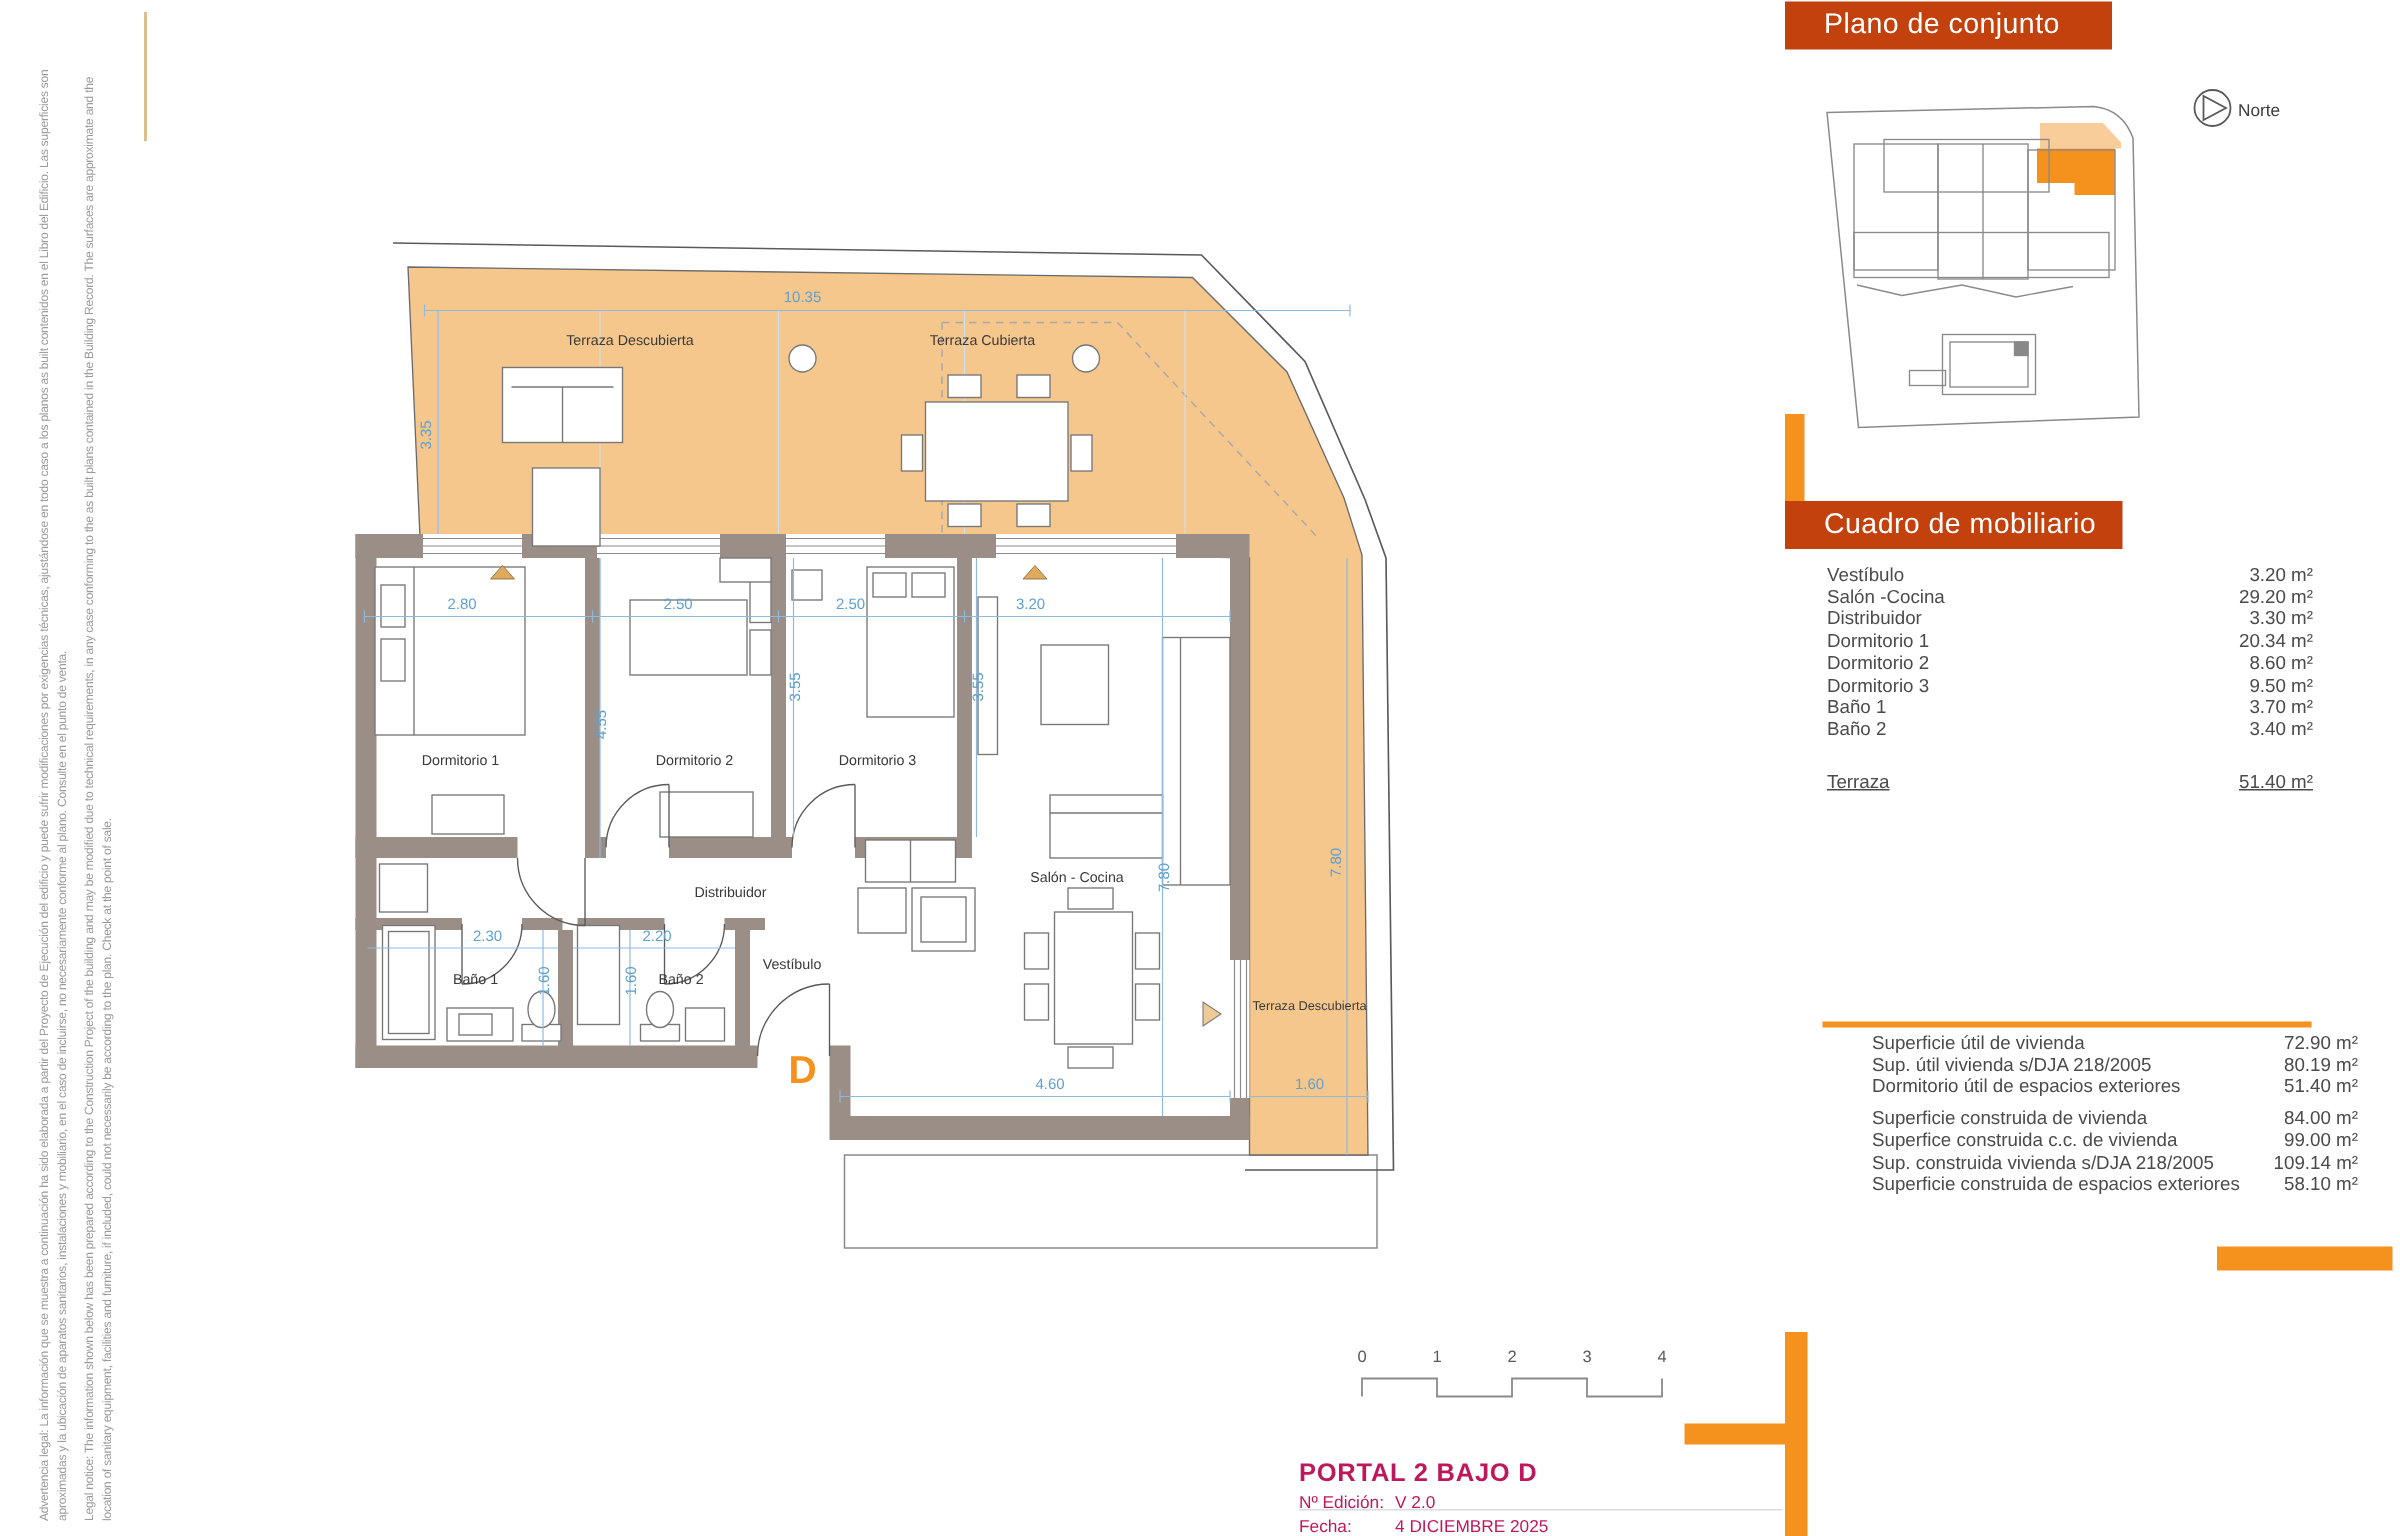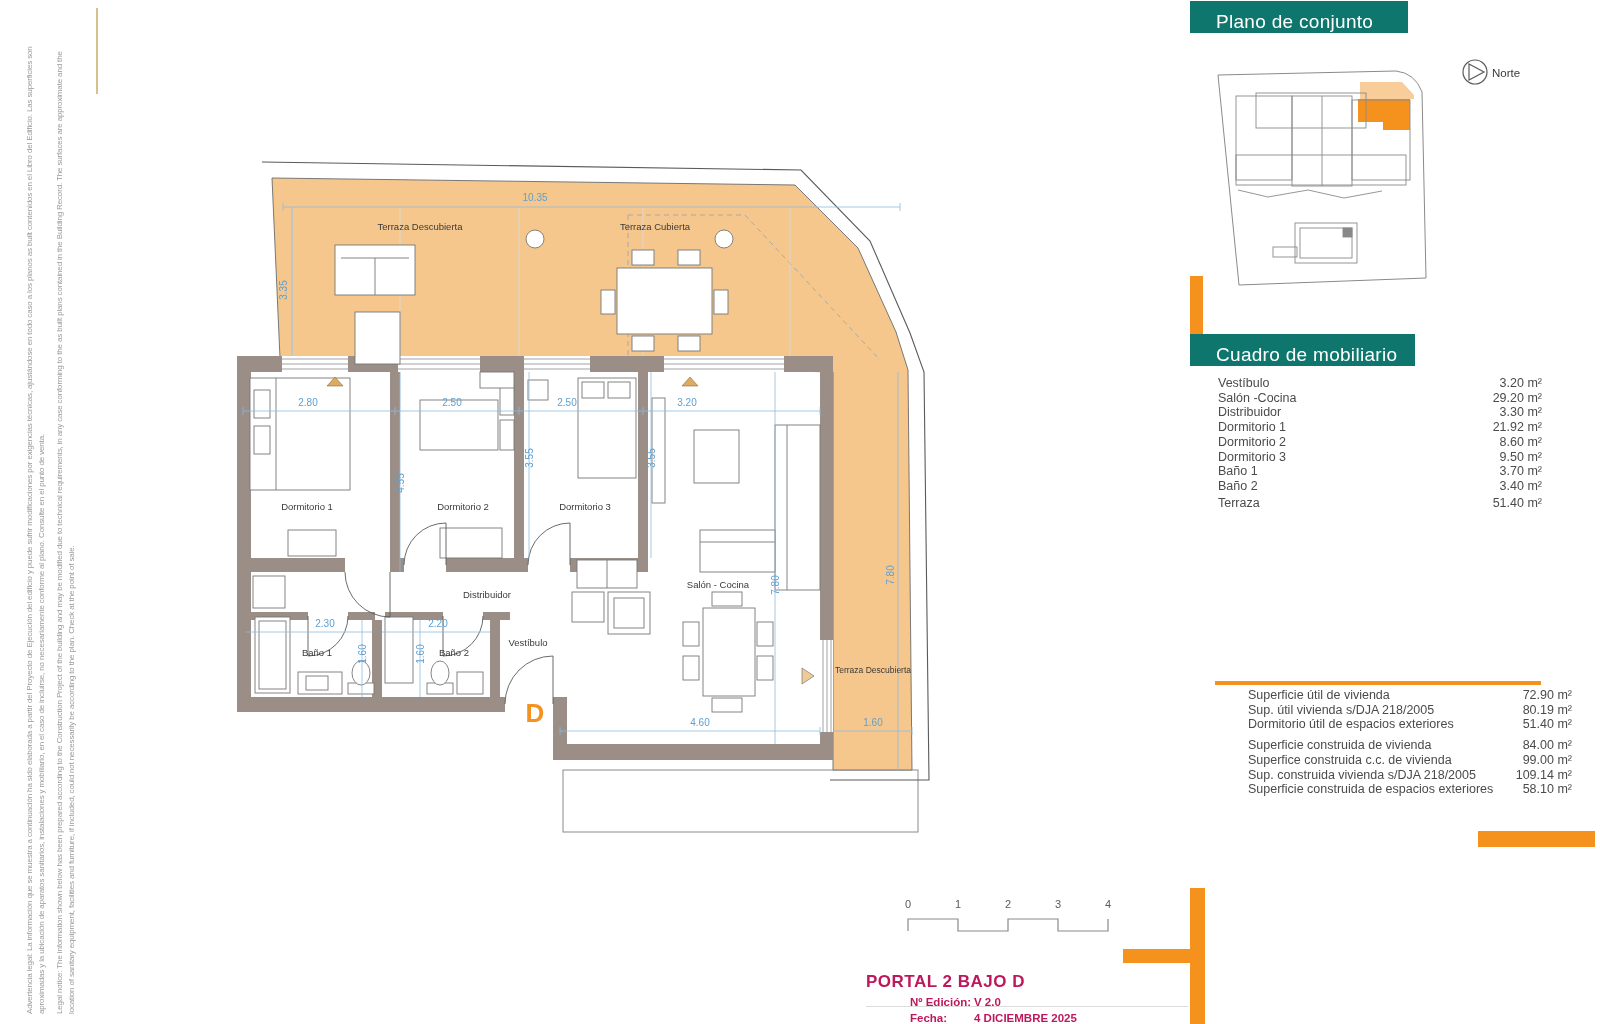--- a/index.html
+++ b/index.html
@@ -6,40 +6,40 @@
   body{width:1600px;height:1024px;position:relative;overflow:hidden;background:#ffffff;
        font-family:"Liberation Sans", sans-serif;}
   .abs{position:absolute;}
   
   .legal{position:absolute;left:24px;top:1014px;width:992px;transform:rotate(-90deg);
          transform-origin:0 0;font-size:8px;line-height:1.5;color:#9a9a9a;
          white-space:nowrap;letter-spacing:-0.15px;}
   .legal .gap{margin-top:6px;}
   .tan-tick{position:absolute;left:96px;top:8px;width:2px;height:86px;background:#d9be8e;}
   
-  .panel-header{position:absolute;background:#0f766e;color:#ffffff;font-size:19px;
-        letter-spacing:0.3px;display:flex;align-items:flex-end;padding-left:26px;box-sizing:border-box;}
+  .panel-header{position:absolute;background:#c2410c;color:#ffffff;font-size:19px;
+        letter-spacing:0.3px;display:flex;align-items:center;padding-left:26px;box-sizing:border-box;}
   .hdr-plano{left:1190px;top:1px;width:218px;height:32px;}
   .hdr-cuadro{left:1190px;top:334px;width:225px;height:32px;}
   .lbar-cuadro{position:absolute;left:1190px;top:276px;width:13px;height:62px;background:#f5921e;}
   
   .areas-table{position:absolute;left:1218px;top:376px;width:324px;font-size:12.5px;color:#4b4b4b;}
   .trow{display:flex;justify-content:space-between;line-height:14.7px;}
-  .trow.terraza{margin-top:2px;}
+  .trow.terraza{margin-top:20px;text-decoration:underline;}
   .orange-rule{position:absolute;left:1215px;top:681px;width:326px;height:4px;background:#f5921e;}
   .summary-table{position:absolute;left:1248px;top:688px;width:324px;font-size:12.5px;color:#4b4b4b;}
   .summary-table .block2{margin-top:6px;}
   .orange-bar-br{position:absolute;left:1478px;top:831px;width:117px;height:16px;background:#f5921e;}
   
   .tshape-v{position:absolute;left:1190px;top:888px;width:15px;height:136px;background:#f5921e;}
   .tshape-h{position:absolute;left:1123px;top:949px;width:67px;height:14px;background:#f5921e;}
   
   .title-block{position:absolute;left:866px;top:972px;color:#be185d;}
   .tb-title{font-size:17px;font-weight:bold;letter-spacing:0.5px;}
-  .tb-row{font-size:11.5px;font-weight:bold;margin-top:4px;display:flex;margin-left:44px;}
+  .tb-row{font-size:11.5px;font-weight:normal;margin-top:4px;display:flex;}
   .tb-row .lbl{width:64px;}
   .tb-sep{position:absolute;left:866px;top:1006px;width:322px;height:1px;background:#dcdcdc;}
   svg text{font-family:"Liberation Sans", sans-serif;}
 </style>
 </head>
 <body>
 
 <div class="legal">
   <div>Advertencia legal: La información que se muestra a continuación ha sido elaborada a partir del Proyecto de Ejecución del edificio y puede sufrir modificaciones por exigencias técnicas, ajustándose en todo caso a los planos as built contenidos en el Libro del Edificio. Las superficies son</div>
   <div>aproximadas y la ubicación de aparatos sanitarios, instalaciones y mobiliario, en el caso de incluirse, no necesariamente conforme al plano. Consulte en el punto de venta.</div>
@@ -334,21 +334,21 @@
   <div class="trow">
       <span>Salón -Cocina</span>
       <span>29.20 m²</span>
     </div>
   <div class="trow">
       <span>Distribuidor</span>
       <span>3.30 m²</span>
     </div>
   <div class="trow">
       <span>Dormitorio 1</span>
-      <span>21.92 m²</span>
+      <span>20.34 m²</span>
     </div>
   <div class="trow">
       <span>Dormitorio 2</span>
       <span>8.60 m²</span>
     </div>
   <div class="trow">
       <span>Dormitorio 3</span>
       <span>9.50 m²</span>
     </div>
   <div class="trow">

